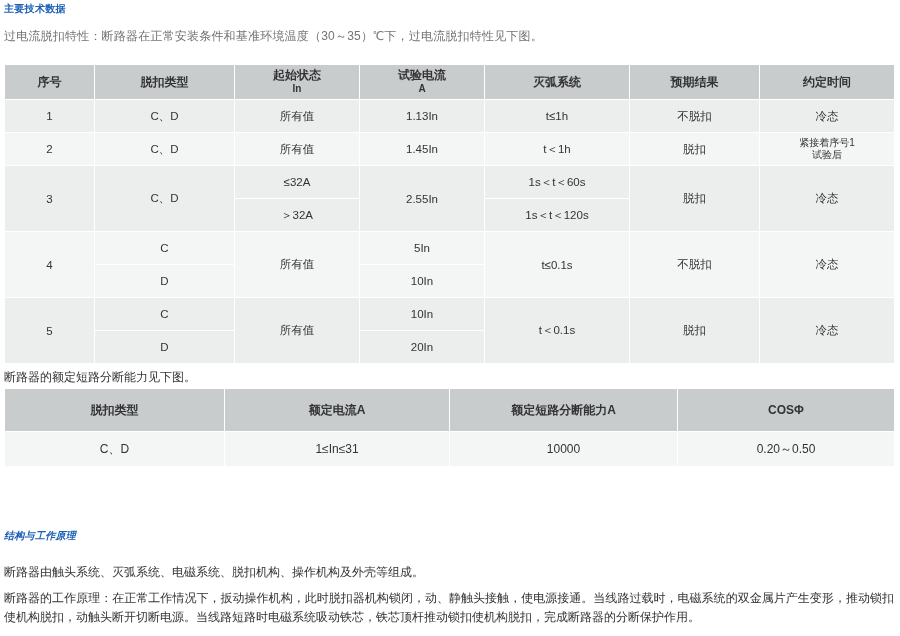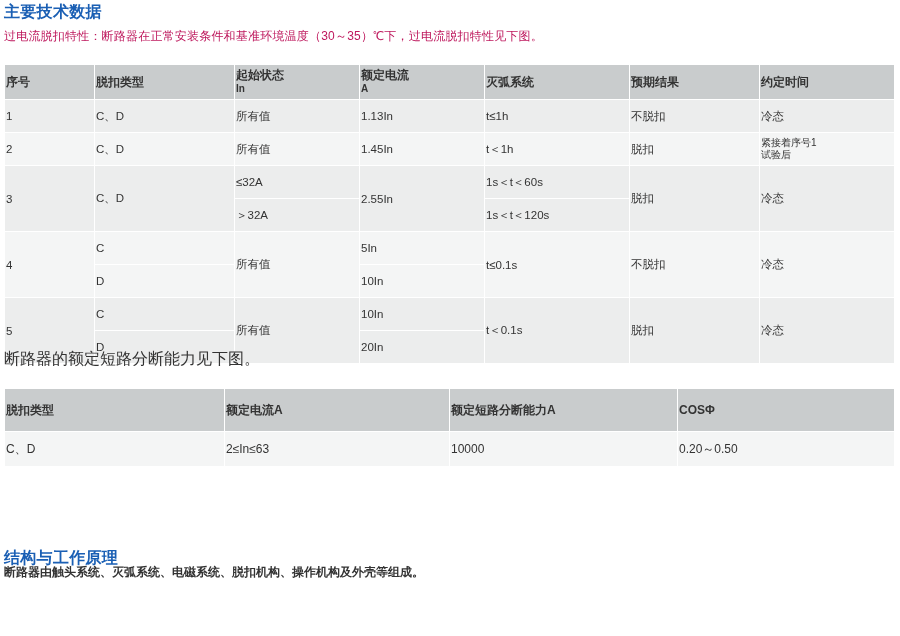--- a/index.html
+++ b/index.html
@@ -18,47 +18,47 @@
   .page {
     position: relative;
     width: 900px;
     height: 636px;
     box-sizing: border-box;
     padding: 0 4px;
   }
   .section-heading {
     color: #1a5fb4;
     font-weight: bold;
-    font-size: 16px;
+    font-size: 10px;
     letter-spacing: 0.3px;
     text-align: right;
   }
   #heading-main {
     position: absolute;
     top: 2px;
     left: 4px;
   }
   #intro-1 {
     position: absolute;
     top: 28px;
     left: 4px;
     font-size: 12px;
-    color: #be185d;
+    color: #737373;
     letter-spacing: 0.2px;
   }
   
   .tbl {
     border-collapse: collapse;
     table-layout: fixed;
     font-size: 11.5px;
     color: #333;
   }
   .tbl td, .tbl th {
     border: 1px solid #ffffff;
-    text-align: left;
+    text-align: center;
     vertical-align: middle;
     font-weight: normal;
   }
   .tbl thead th {
     background: #c9cccd;
     height: 32px;
     font-weight: bold;
     font-size: 12px;
     color: #333;
     line-height: 1.25;
@@ -84,52 +84,52 @@
   #table1 col.c0 { width: 90px; }
   #table1 col.c1 { width: 140px; }
   #table1 col.c2 { width: 125px; }
   #table1 col.c3 { width: 125px; }
   #table1 col.c4 { width: 145px; }
   #table1 col.c5 { width: 130px; }
   #table1 col.c6 { width: 135px; }
 
   #intro-2 {
     position: absolute;
-    top: 349px;
-    left: 4px;
-    font-size: 16px;
+    top: 369px;
+    left: 4px;
+    font-size: 12px;
   }
   
   #table2-wrap {
     position: absolute;
     top: 388px;
     left: 4px;
   }
   #table2 { width: 890px; }
   #table2 col.d0 { width: 220px; }
   #table2 col.d1 { width: 225px; }
   #table2 col.d2 { width: 228px; }
   #table2 col.d3 { width: 217px; }
   #table2 thead th { height: 40px; font-size: 12px; }
   #table2 tbody td { height: 32px; background: #f4f5f5; font-size: 12px; }
 
   #heading-struct {
     position: absolute;
-    top: 548px;
-    left: 4px;
+    top: 529px;
+    left: 4px;
+    font-style: italic;
   }
   .body-para {
     position: absolute;
     left: 4px;
     font-size: 12px;
     line-height: 1.62;
     color: #333;
     width: 890px;
     text-align: justify;
-    font-weight: bold;
   }
   #para-1 { top: 563px; }
   #para-2 { top: 589px; }
 </style>
 </head>
 <body>
 
 <div class="page">
 
   <div class="section-heading" id="heading-main">主要技术数据</div>
@@ -149,21 +149,21 @@
       </colgroup>
       <thead>
         <tr>
           <th><span>序号</span></th>
           <th><span>脱扣类型</span></th>
           <th>
             <span>起始状态</span>
             <span class="sub">In</span>
           </th>
           <th>
-            <span>额定电流</span>
+            <span>试验电流</span>
             <span class="sub">A</span>
           </th>
           <th><span>灭弧系统</span></th>
           <th><span>预期结果</span></th>
           <th><span>约定时间</span></th>
         </tr>
       </thead>
       <tbody>
 
         <tr>
@@ -248,25 +248,26 @@
         <tr>
           <th>脱扣类型</th>
           <th>额定电流A</th>
           <th>额定短路分断能力A</th>
           <th>COSΦ</th>
         </tr>
       </thead>
       <tbody>
         <tr>
           <td>C、D</td>
-          <td>2≤In≤63</td>
+          <td>1≤In≤31</td>
           <td>10000</td>
           <td>0.20～0.50</td>
         </tr>
       </tbody>
     </table>
   </div>
 
   <div class="section-heading" id="heading-struct">结构与工作原理</div>
 
   <div class="body-para" id="para-1">断路器由触头系统、灭弧系统、电磁系统、脱扣机构、操作机构及外壳等组成。</div>
+  <div class="body-para" id="para-2">断路器的工作原理：在正常工作情况下，扳动操作机构，此时脱扣器机构锁闭，动、静触头接触，使电源接通。当线路过载时，电磁系统的双金属片产生变形，推动锁扣使机构脱扣，动触头断开切断电源。当线路短路时电磁系统吸动铁芯，铁芯顶杆推动锁扣使机构脱扣，完成断路器的分断保护作用。</div>
 
 </div>
 
 </body></html>

